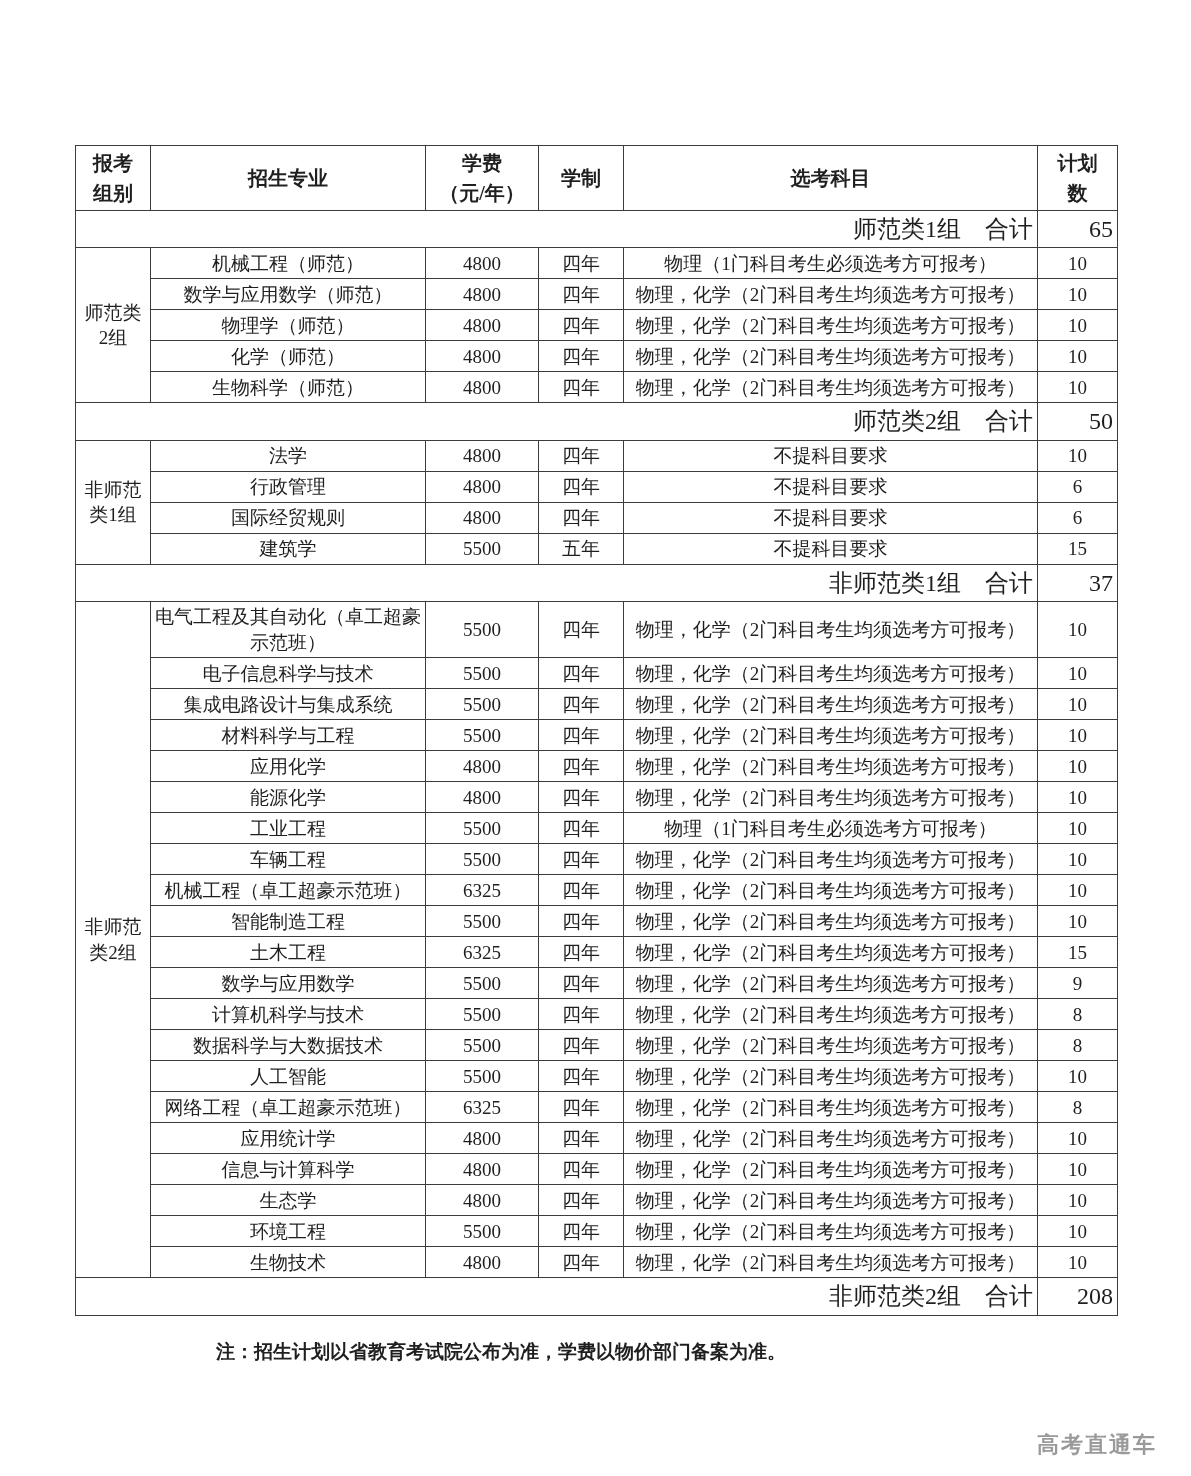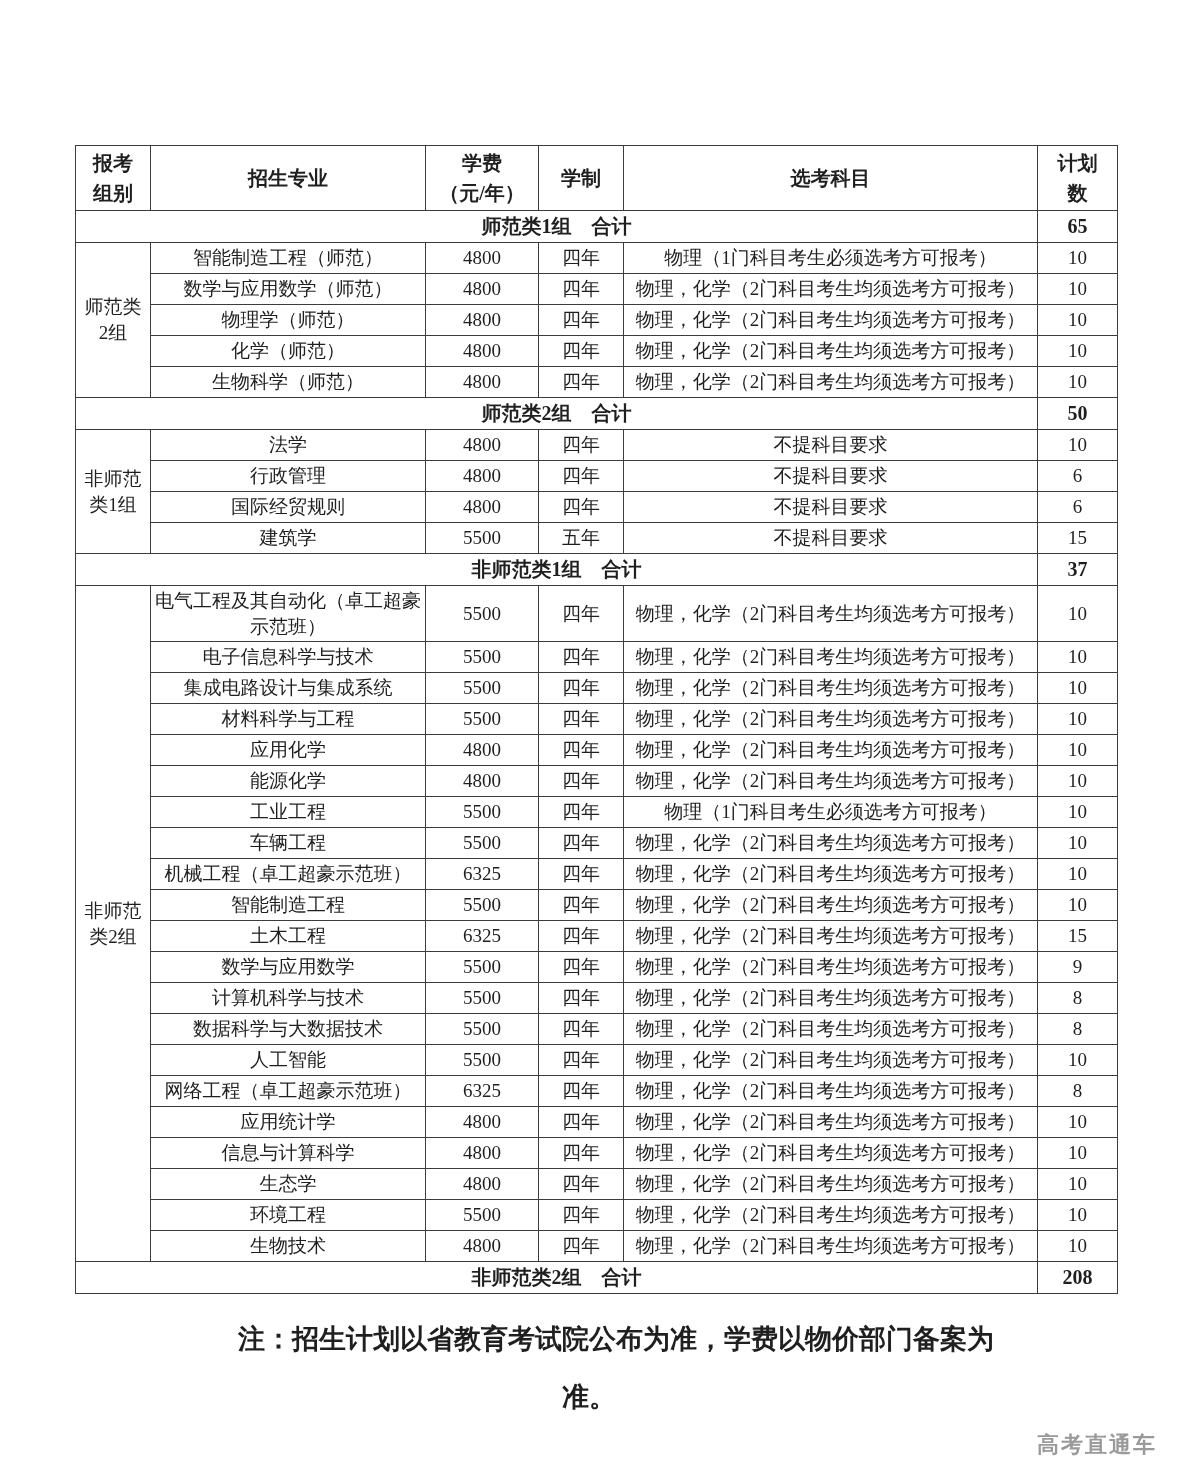--- a/index.html
+++ b/index.html
@@ -37,33 +37,34 @@
     font-size: 20px;
     height: 62px;
     line-height: 1.5;
   }
   td.group-cell {
     font-size: 20px;
     line-height: 1.7;
     padding: 2px 12px;
   }
   tr.summary-row td {
-    font-weight: bold;
-    font-size: 20px;
+    font-weight: normal;
+    font-size: 24px;
+    text-align: right;
   }
   td.summary-label { white-space: pre-wrap; }
   td.cell-subjects { font-size: 19px; font-family: Liberation Serif, serif; }
   .note {
     margin: 16px 0 0 178px;
     width: 822px;
-    font-size: 27px;
+    font-size: 19px;
     font-weight: 600;
     line-height: 2.15;
     text-indent: 2em;
-    text-align: center;
+    text-align: left;
   }
   .watermark {
     position: absolute;
     right: 34px;
     bottom: 16px;
     font-size: 22px;
     color: #9a9a9a;
     letter-spacing: 2px;
     font-weight: bold;
   }
@@ -95,21 +96,21 @@
 数</th>
         </tr>
       </thead>
     <tbody>
         <tr class="summary-row">
           <td class="summary-label" colspan="5">师范类1组　合计</td>
           <td class="summary-value">65</td>
         </tr>
         <tr>
           <td class="group-cell" rowspan="5">师范类2组</td>
-          <td class="cell-major">智能制造工程（师范）</td>
+          <td class="cell-major">机械工程（师范）</td>
           <td class="cell-fee">4800</td>
           <td class="cell-years">四年</td>
           <td class="cell-subjects">物理（1门科目考生必须选考方可报考）</td>
           <td class="cell-plan">10</td>
         </tr>
         <tr>
           <td class="cell-major">数学与应用数学（师范）</td>
           <td class="cell-fee">4800</td>
           <td class="cell-years">四年</td>
           <td class="cell-subjects">物理，化学（2门科目考生均须选考方可报考）</td>

